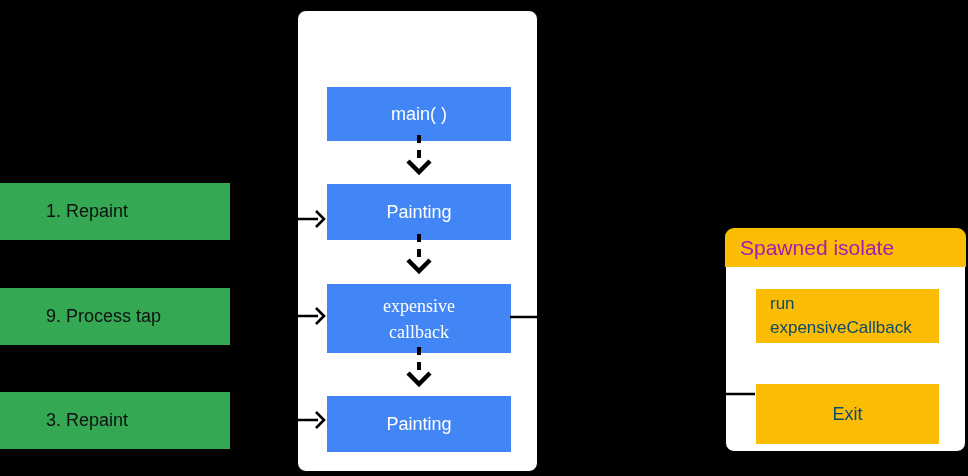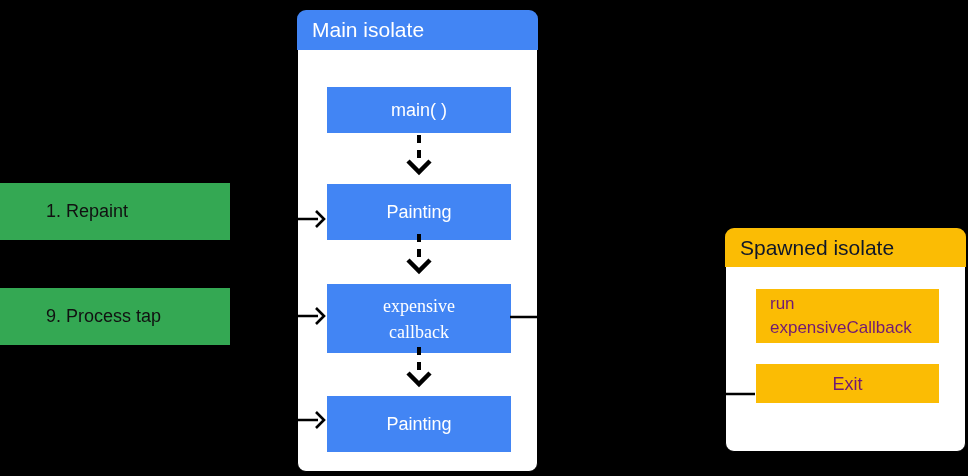--- a/index.html
+++ b/index.html
@@ -10,45 +10,44 @@
   .panel{
     position:absolute;background:var(--panel,#fff);
     border:1px solid #000;border-radius:9px;box-sizing:border-box;
   }
   .panel-header{
     position:absolute;left:-1px;top:-1px;right:-1px;height:40px;
     border-radius:9px 9px 0 0;font-size:21px;line-height:40px;
     padding-left:15px;box-sizing:content-box;
   }
   .main-header{background:var(--blue,#4285F4);color:#fff;}
-  .spawn-header{background:var(--yellow,#FBBC04);color:#0f172a;height:39px;line-height:39px;}
+  .spawn-header{background:var(--yellow,#FBBC04);color:#a21caf;height:39px;line-height:39px;}
   .node{
     position:absolute;text-align:center;white-space:pre-line;
     display:flex;align-items:center;justify-content:center;
     font-size:18px;box-sizing:border-box;
   }
   .blue-node{background:var(--blue,#4285F4);color:#fff;line-height:26px;}
-  .yellow-node{background:var(--yellow,#FBBC04);color:#701a75;line-height:24px;}
+  .yellow-node{background:var(--yellow,#FBBC04);color:#0c4a6e;line-height:24px;}
   .yellow-node.left{justify-content:flex-start;text-align:left;padding-left:14px;font-size:17px;}
   .step-label{
     position:absolute;left:0;width:230px;height:57px;background:var(--green,#34A853);
     color:#111;font-size:18px;line-height:57px;padding-left:46px;box-sizing:border-box;
   }
   .conn{position:absolute;pointer-events:none;}
   svg{display:block;}
 </style>
 </head>
 <body>
 
 <div class="stage">
 
   <div class="panel" style="left:297px;top:10px;width:241px;height:462px;">
-    <div class="panel-header main-header">Main isolate</div>
 
-    <div class="node blue-node" style="left:29px;top:76px;width:184px;height:46px;">main( )</div>
+    <div class="node blue-node" style="left:29px;top:76px;width:184px;height:54px;">main( )</div>
 
     <div class="conn" style="left:105px;top:121px;">
       <svg width="32" height="44">
         <line x1="16" y1="3" x2="16" y2="28" stroke="#000" stroke-width="4" stroke-dasharray="8 7"></line>
         <polyline points="5,29 16,40 27,29" fill="none" stroke="#000" stroke-width="4.5"></polyline>
       </svg>
     </div>
 
     <div class="node blue-node" style="left:29px;top:173px;width:184px;height:56px;">Painting</div>
 
@@ -71,25 +70,26 @@
 
     <div class="node blue-node" style="left:29px;top:385px;width:184px;height:56px;">Painting</div>
   </div>
 
   <div class="panel" style="left:725px;top:228px;width:241px;height:224px;">
     <div class="panel-header spawn-header">Spawned isolate</div>
 
     <div class="node yellow-node left" style="left:30px;top:60px;width:183px;height:54px;">run
 expensiveCallback</div>
 
-    <div class="node yellow-node" style="left:30px;top:135px;width:183px;height:39px;">Exit</div>
+    <div class="node yellow-node" style="left:30px;top:155px;width:183px;height:60px;">Exit</div>
   </div>
 
   <div class="step-label" style="top:183px;">1. Repaint</div>
   <div class="step-label" style="top:288px;">9. Process tap</div>
+  <div class="step-label" style="top:392px;">3. Repaint</div>
 
   <div class="conn" style="left:230px;top:207px;">
     <svg width="96" height="24">
       <line x1="0" y1="12" x2="88" y2="12" stroke="#000" stroke-width="2.6"></line>
       <polyline points="86,4 94,12 86,20" fill="none" stroke="#000" stroke-width="2.6"></polyline>
     </svg>
   </div>
   <div class="conn" style="left:230px;top:304px;">
     <svg width="96" height="24">
       <line x1="0" y1="12" x2="88" y2="12" stroke="#000" stroke-width="2.6"></line>

